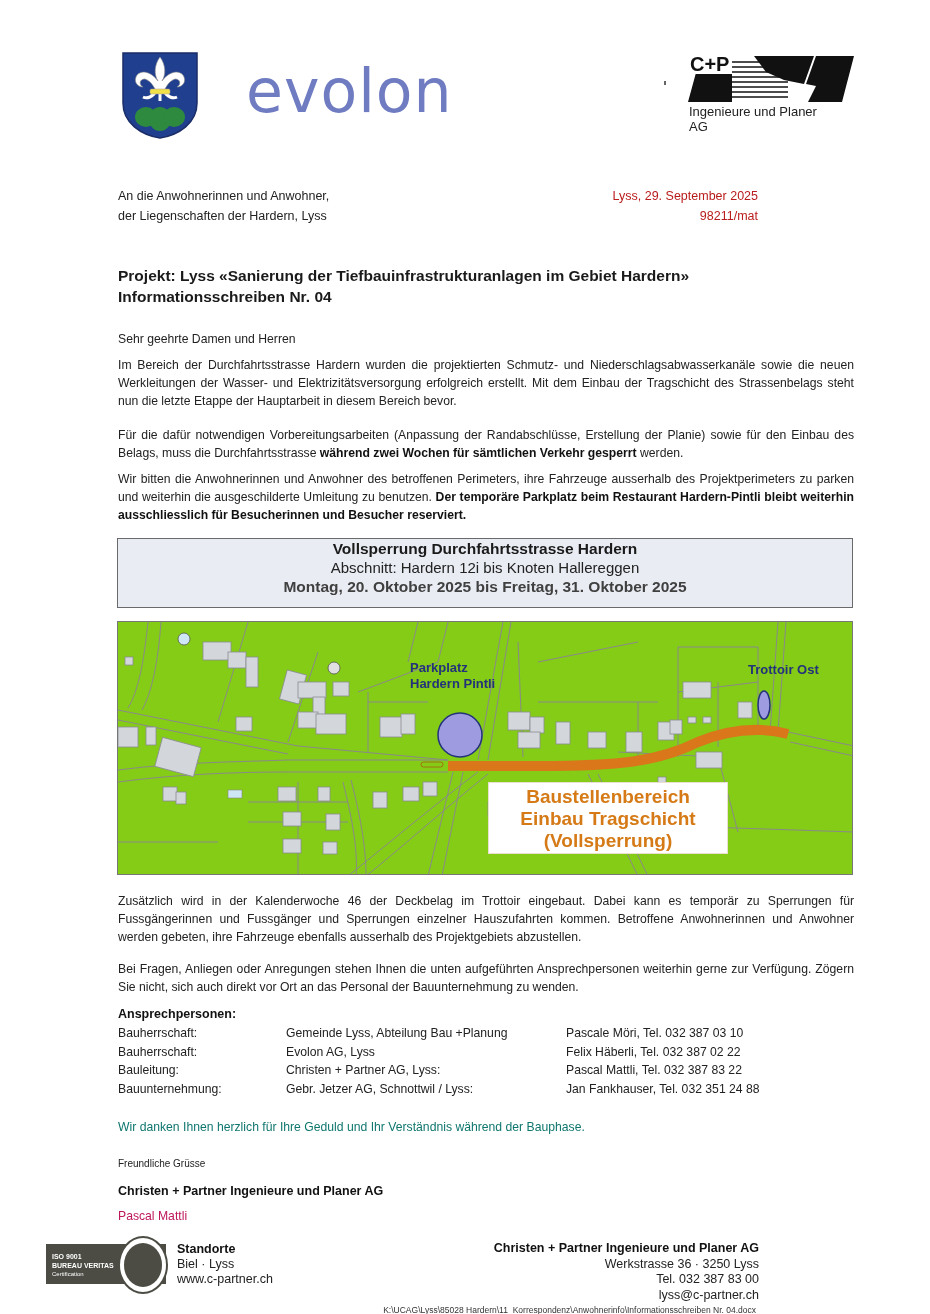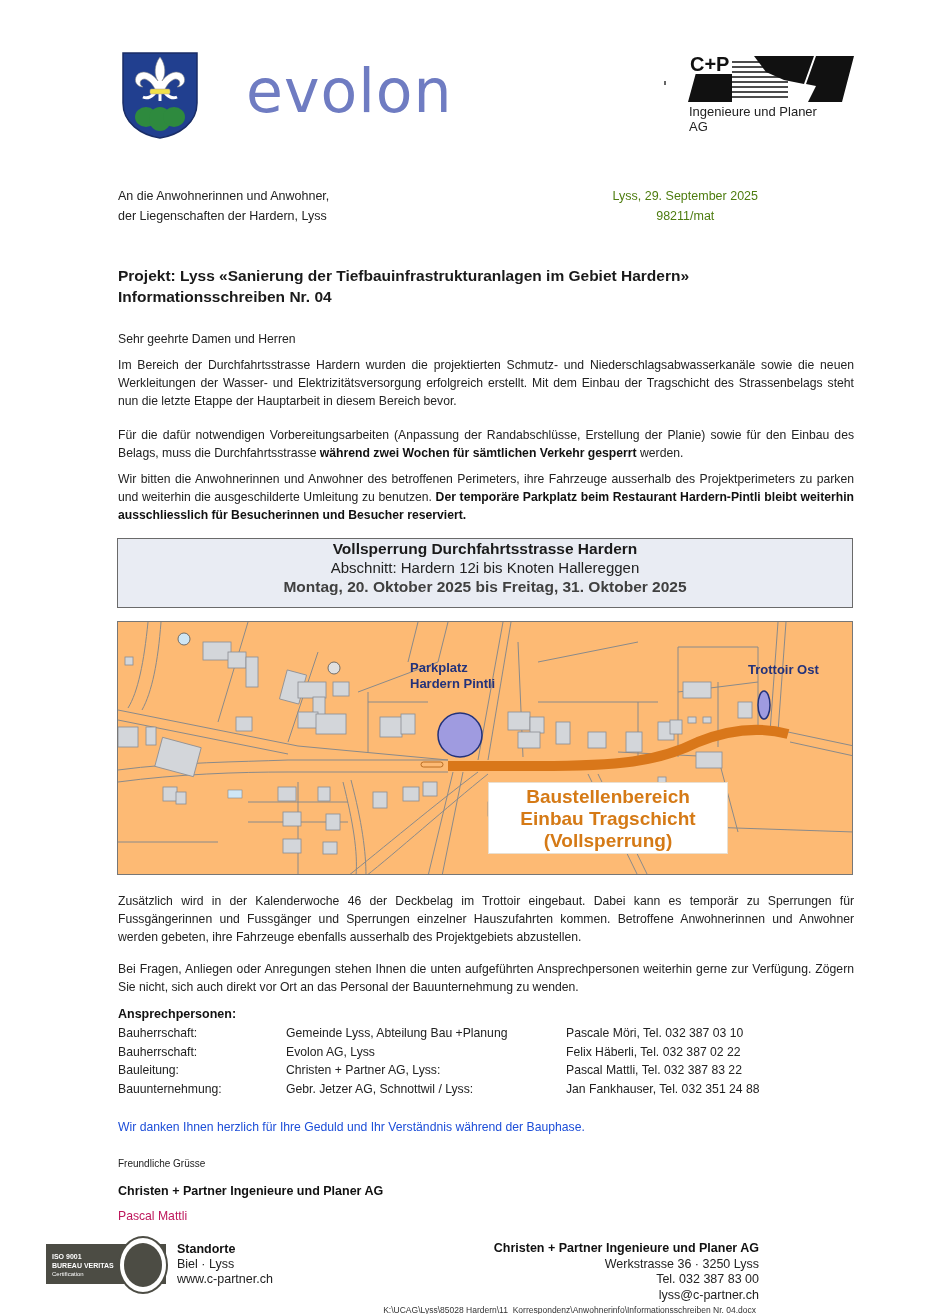--- a/index.html
+++ b/index.html
@@ -10,48 +10,48 @@
   
   .crest { position: absolute; left: 121px; top: 29px; width: 78px; height: 88px; }
   .evolon { position: absolute; left: 246px; top: 34px; font-size: 60px; color: #6f7cc2; letter-spacing: 1px; font-family: "DejaVu Sans", sans-serif; font-weight: normal; }
   .cp-logo { position: absolute; left: 688px; top: 30px; width: 166px; height: 50px; }
   .cp-sub { position: absolute; left: 689px; top: 82px; font-size: 13px; color: #222; }
 
   .tiny-mark { position: absolute; width: 2px; height: 4px; background: #666; }
 
   
   .addr { position: absolute; left: 118px; top: 164px; font-size: 12.5px; line-height: 20px; color: #222; }
-  .date { position: absolute; right: 76px; top: 164px; font-size: 12.5px; line-height: 20px; text-align: center; color: #4d7c0f; }
+  .date { position: absolute; right: 76px; top: 164px; font-size: 12.5px; line-height: 20px; text-align: right; color: #b91c1c; }
 
   .subject { position: absolute; left: 118px; top: 243px; font-size: 15.5px; font-weight: bold; line-height: 21px; color: #1a1a1a; }
 
   .body-text { position: absolute; left: 118px; width: 736px; font-size: 12.2px; line-height: 18px; color: #222; text-align: justify; }
   .body-text b { font-weight: bold; color: #111; }
 
   
   .closure-box { position: absolute; left: 117px; top: 516px; width: 736px; height: 70px; border: 1px solid #6a6a6a; background: #e9ecf3; text-align: center; }
   .closure-box .l1 { font-size: 15.5px; font-weight: bold; line-height: 19px; color: #1a1a1a; }
   .closure-box .l2 { font-size: 15px; line-height: 19px; color: #222; }
   .closure-box .l3 { font-size: 15.5px; font-weight: bold; line-height: 20px; color: #404040; }
 
   
-  .map { position: absolute; left: 117px; top: 599px; width: 736px; height: 254px; border: 1px solid #777; background: #fdba74; overflow: hidden; }
+  .map { position: absolute; left: 117px; top: 599px; width: 736px; height: 254px; border: 1px solid #777; background: #84cc16; overflow: hidden; }
   .map svg { position: absolute; left: 0; top: 0; }
   .map-label { position: absolute; color: #23327a; font-weight: bold; font-size: 13px; line-height: 16px; }
   .map-callout { position: absolute; left: 370px; top: 160px; width: 240px; height: 72px; background: #fff; border: 1px solid #eadfcf; text-align: center; color: #d57a16; font-weight: bold; font-size: 19px; line-height: 22px; padding-top: 3px; }
 
   
   .contacts-title { position: absolute; left: 118px; top: 985px; font-size: 12.5px; font-weight: bold; color: #111; }
   .contacts { position: absolute; left: 118px; top: 1002px; font-size: 12.2px; line-height: 18.5px; color: #222; }
   .contacts .row { display: flex; }
   .contacts .c1 { width: 168px; }
   .contacts .c2 { width: 280px; }
   .contacts .c3 { width: 260px; }
 
-  .thanks { position: absolute; left: 118px; top: 1098px; font-size: 12.2px; color: #1d4ed8; }
+  .thanks { position: absolute; left: 118px; top: 1098px; font-size: 12.2px; color: #0f766e; }
   .greet { position: absolute; left: 118px; top: 1136px; font-size: 10px; color: #222; text-align: center; }
   .sig-co { position: absolute; left: 118px; top: 1162px; font-size: 12.5px; font-weight: bold; color: #111; }
   .sig-name { position: absolute; left: 118px; top: 1187px; font-size: 12.2px; color: #be185d; }
 
   
   .bv { position: absolute; left: 46px; top: 1222px; width: 120px; height: 40px; background: #4c4c44; color: #fff; font-size: 7px; line-height: 9px; padding: 8px 0 0 6px; font-weight: bold; }
   .bv .cert { font-weight: normal; font-size: 6px; }
   .bv-seal { position: absolute; left: 118px; top: 1214px; width: 50px; height: 58px; border-radius: 50%; border: 2px solid #4c4c44; background: #ffffff; }
   .bv-seal-inner { position: absolute; left: 4px; top: 5px; width: 38px; height: 44px; border-radius: 50%; background: #4c4c44; }
   .standorte { position: absolute; left: 177px; top: 1220px; font-size: 12.5px; line-height: 15px; color: #222; }

